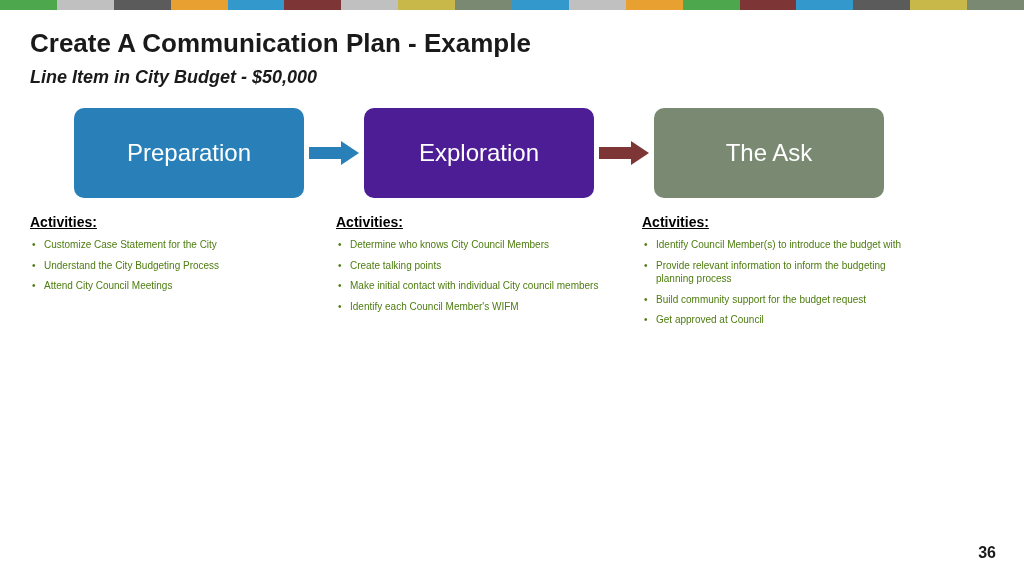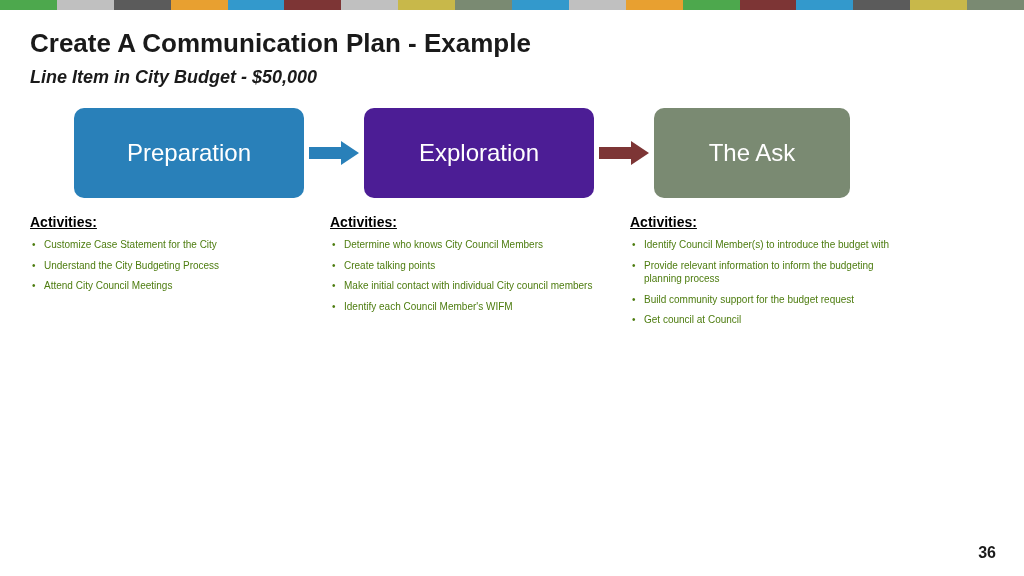--- a/index.html
+++ b/index.html
@@ -67,21 +67,21 @@
       width: 230px;
     }
 
     .box-exploration {
       background: #4c1d95;
       width: 230px;
     }
 
     .box-ask {
       background: #7a8a72;
-      width: 196px;
+      width: 230px;
     }
 
     .arrow {
       display: flex;
       align-items: center;
       justify-content: center;
       width: 60px;
       font-size: 28px;
     }
 
@@ -89,21 +89,21 @@
       color: #2980b9;
     }
 
     .arrow-dark-red {
       color: #7d3535;
     }
 
     
     .activities-row {
       display: flex;
-      gap: 0;
+      gap: 6px;
       margin-top: 4px;
     }
 
     .activities-col {
       width: 290px;
       padding-right: 10px;
     }
 
     .activities-col:nth-child(2) {
       padding-left: 10px;
@@ -232,21 +232,21 @@
           <li>Identify each Council Member's WIFM</li>
         </ul>
     </div>
 
     <div class="activities-col">
       <div class="activities-label">Activities:</div>
       <ul class="activities-list" id="ask-list">
           <li>Identify Council Member(s) to introduce the budget with</li>
           <li>Provide relevant information to inform the budgeting planning process</li>
           <li>Build community support for the budget request</li>
-          <li>Get council at Council</li>
+          <li>Get approved at Council</li>
         </ul>
     </div>
 
   </div>
 
 </div>
 
 <div class="page-number">36</div>
 
 </body></html>

